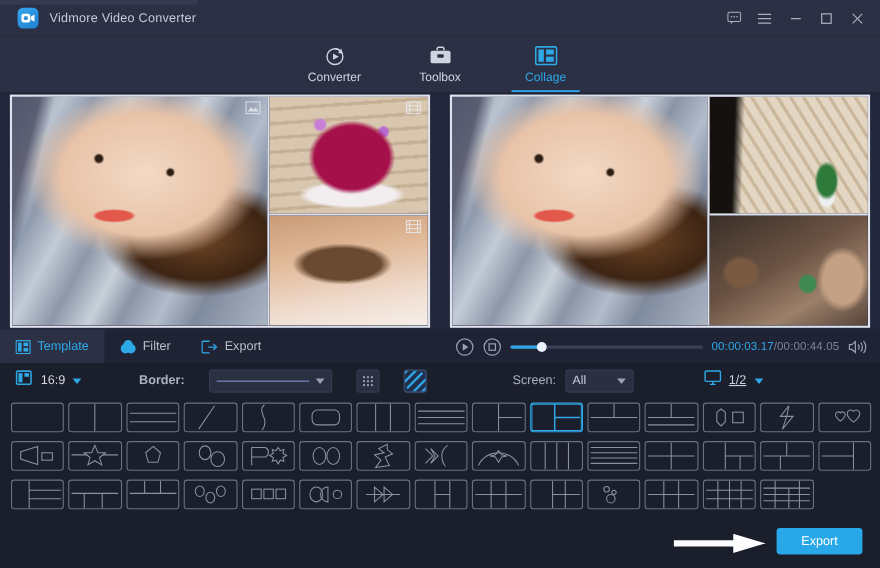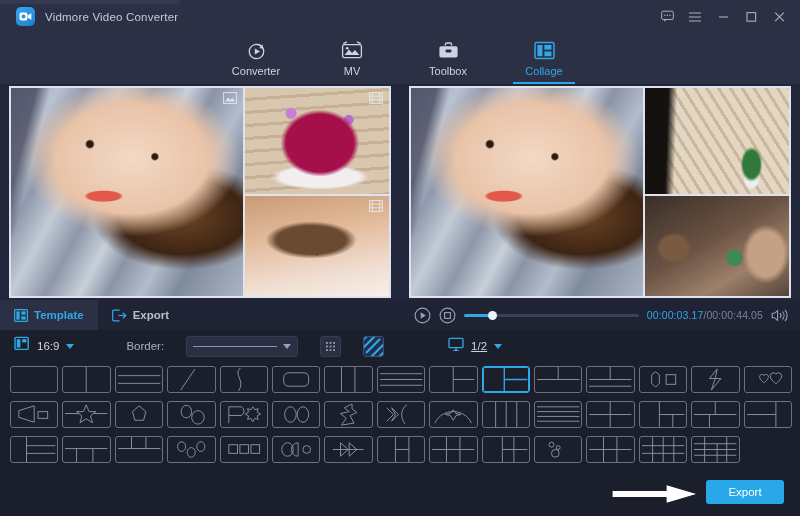--- a/index.html
+++ b/index.html
@@ -146,21 +146,21 @@
   }
 
   
   .editorbar {
     position: absolute; left: 0; top: 300px; width: 800px; height: 30px;
     background: #1f2334; display: flex; align-items: stretch;
   }
   .etabs { display: flex; align-items: stretch; width: 400px; }
   .etab {
     display: flex; align-items: center; gap: 6px; padding: 0 14px;
-    color: #b9bfcd; font-size: 11.5px; font-weight: bold;
+    color: #b9bfcd; font-size: 11.5px;
   }
   .etab.active { background: #2b3044; color: #2fa8e8; }
   .etab .eicon { display: flex; align-items: center; }
 
   
   .player {
     width: 400px; display: flex; align-items: center; gap: 8px; padding: 0 12px 0 14px;
   }
   .pbtn { width: 17px; height: 17px; color: #9aa1b2; display:flex; }
   .seek { position: relative; flex: 1; height: 14px; display: flex; align-items: center; }
@@ -173,21 +173,21 @@
 
   
   .optionsbar {
     position: absolute; left: 0; top: 330px; width: 800px; height: 32px;
     background: #1b1e2b; display: flex; align-items: center;
   }
   .lbl { color:#aab1c0; font-size: 11.5px; }
   .ratio { display:flex; align-items:center; gap:7px; margin-left: 14px; }
   .ratio-val { color:#d3d8e3; font-size:11.5px; }
   .caret { width:0;height:0;border-left:4.5px solid transparent;border-right:4.5px solid transparent;border-top:5px solid #2fa8e8; }
-  .border-grp { display:flex; align-items:center; gap:22px; margin-left: 52px; }
+  .border-grp { display:flex; align-items:center; gap:22px; margin-left: 52px; font-weight: bold; }
   .sel {
     height: 21px; background:#2a2f42; border:1px solid #373d52; border-radius:3px;
     display:flex; align-items:center; justify-content:space-between; padding: 0 6px; gap:6px;
   }
   .sel .caret { border-top-color:#9aa1b2; }
   .sel-line { width: 112px; }
   .line-sample { flex:1; height:1px; background:#7e93c8; }
   .swatch {
     width: 21px; height: 21px; border-radius:3px; border:1px solid #373d52;
     background:#2a2f42; display:flex; align-items:center; justify-content:center; overflow:hidden;
@@ -285,31 +285,20 @@
           <svg width="21" height="21" viewBox="0 0 21 21">
             <circle cx="10.5" cy="10.5" r="7.2" fill="none" stroke="currentColor" stroke-width="1.3"></circle>
             <path d="M10.5 3.3 a7.2 7.2 0 0 1 6.4 3.9" fill="none" stroke="currentColor" stroke-width="1.3"></path>
             <path d="M16.3 3.2 L17.4 7.6 L13.2 7.2 Z" fill="currentColor"></path>
             <path d="M8.8 7.6 L14 10.5 L8.8 13.4 Z" fill="currentColor"></path>
           </svg>
         </span>
         <span>Converter</span>
       </div>
 
-      <div class="navtab">
-        <span class="nicon">
-          <svg width="22" height="20" viewBox="0 0 22 20">
-            <path d="M2.3 2.6 L6 0.9 M19.7 2.6 L16 0.9" stroke="currentColor" stroke-width="1.2" fill="none"></path>
-            <rect x="1.6" y="3.6" width="18.8" height="13" rx="1.8" fill="none" stroke="currentColor" stroke-width="1.3"></rect>
-            <path d="M3.6 14 L8 8.6 L11 12 L14 9 L18.4 14 Z" fill="currentColor"></path>
-            <circle cx="6.2" cy="7.3" r="1.3" fill="currentColor"></circle>
-          </svg>
-        </span>
-        <span>MV</span>
-      </div>
 
       <div class="navtab">
         <span class="nicon">
           <svg width="21" height="20" viewBox="0 0 21 20">
             <path d="M7.4 4.6 V3.3 a1.3 1.3 0 0 1 1.3-1.3 h3.6 a1.3 1.3 0 0 1 1.3 1.3 V4.6" fill="none" stroke="currentColor" stroke-width="1.4"></path>
             <rect x="1.4" y="5.2" width="18.2" height="11.4" rx="1.8" fill="currentColor"></rect>
             <rect x="7.6" y="8.4" width="5.8" height="3" rx=".8" fill="#2b3044"></rect>
           </svg>
         </span>
         <span>Toolbox</span>
@@ -389,20 +378,30 @@
           <svg width="14" height="13" viewBox="0 0 14 13">
             <rect x=".6" y=".6" width="12.8" height="11.8" rx="1" fill="none" stroke="currentColor" stroke-width="1.2"></rect>
             <rect x="2.4" y="2.4" width="3.2" height="8.2" fill="currentColor"></rect>
             <rect x="7.4" y="2.4" width="4.2" height="3.3" fill="currentColor"></rect>
             <rect x="7.4" y="7.3" width="4.2" height="3.3" fill="currentColor"></rect>
           </svg>
         </span>
         <span>Template</span>
       </div>
 
+      <div class="etab">
+        <span class="eicon">
+          <svg width="15" height="13" viewBox="0 0 15 13">
+            <circle cx="5" cy="8" r="4.3" fill="#2fa8e8"></circle>
+            <circle cx="10" cy="8" r="4.3" fill="#2fa8e8"></circle>
+            <circle cx="7.5" cy="4.4" r="4.3" fill="#2fa8e8"></circle>
+          </svg>
+        </span>
+        <span>Filter</span>
+      </div>
 
 
       <div class="etab">
         <span class="eicon">
           <svg width="15" height="13" viewBox="0 0 15 13">
             <path d="M7.6 1.2 H1.6 a.9 .9 0 0 0-.9 .9 V10.9 a.9 .9 0 0 0 .9 .9 H7.6" fill="none" stroke="#2fa8e8" stroke-width="1.2"></path>
             <path d="M6.3 6.5 H13.4" stroke="#2fa8e8" stroke-width="1.2"></path>
             <path d="M10.8 3.8 L13.8 6.5 L10.8 9.2" fill="none" stroke="#2fa8e8" stroke-width="1.2"></path>
           </svg>
         </span>
@@ -482,20 +481,27 @@
             <path d="M-4 6 L6 -4"></path>
               <path d="M-1 11 L11 -1"></path>
               <path d="M2 16 L16 2"></path>
               <path d="M7 20 L20 7"></path>
               <path d="M12 23 L23 12"></path>
           </g>
         </svg>
       </span>
     </div>
 
+    <div class="screen-grp">
+      <span class="lbl">Screen:</span>
+      <span class="sel sel-screen">
+        <span>All</span>
+        <span class="caret"></span>
+      </span>
+    </div>
 
     <div class="page-grp">
       <span>
         <svg width="16" height="15" viewBox="0 0 16 15">
           <rect x="1" y="1.3" width="14" height="9.4" rx="1.2" fill="none" stroke="#2fa8e8" stroke-width="1.3"></rect>
           <path d="M5.4 13.4 H10.6 M8 10.7 V13.4" stroke="#2fa8e8" stroke-width="1.3"></path>
         </svg>
       </span>
       <span class="page-val">1/2</span>
       <span class="caret"></span>

